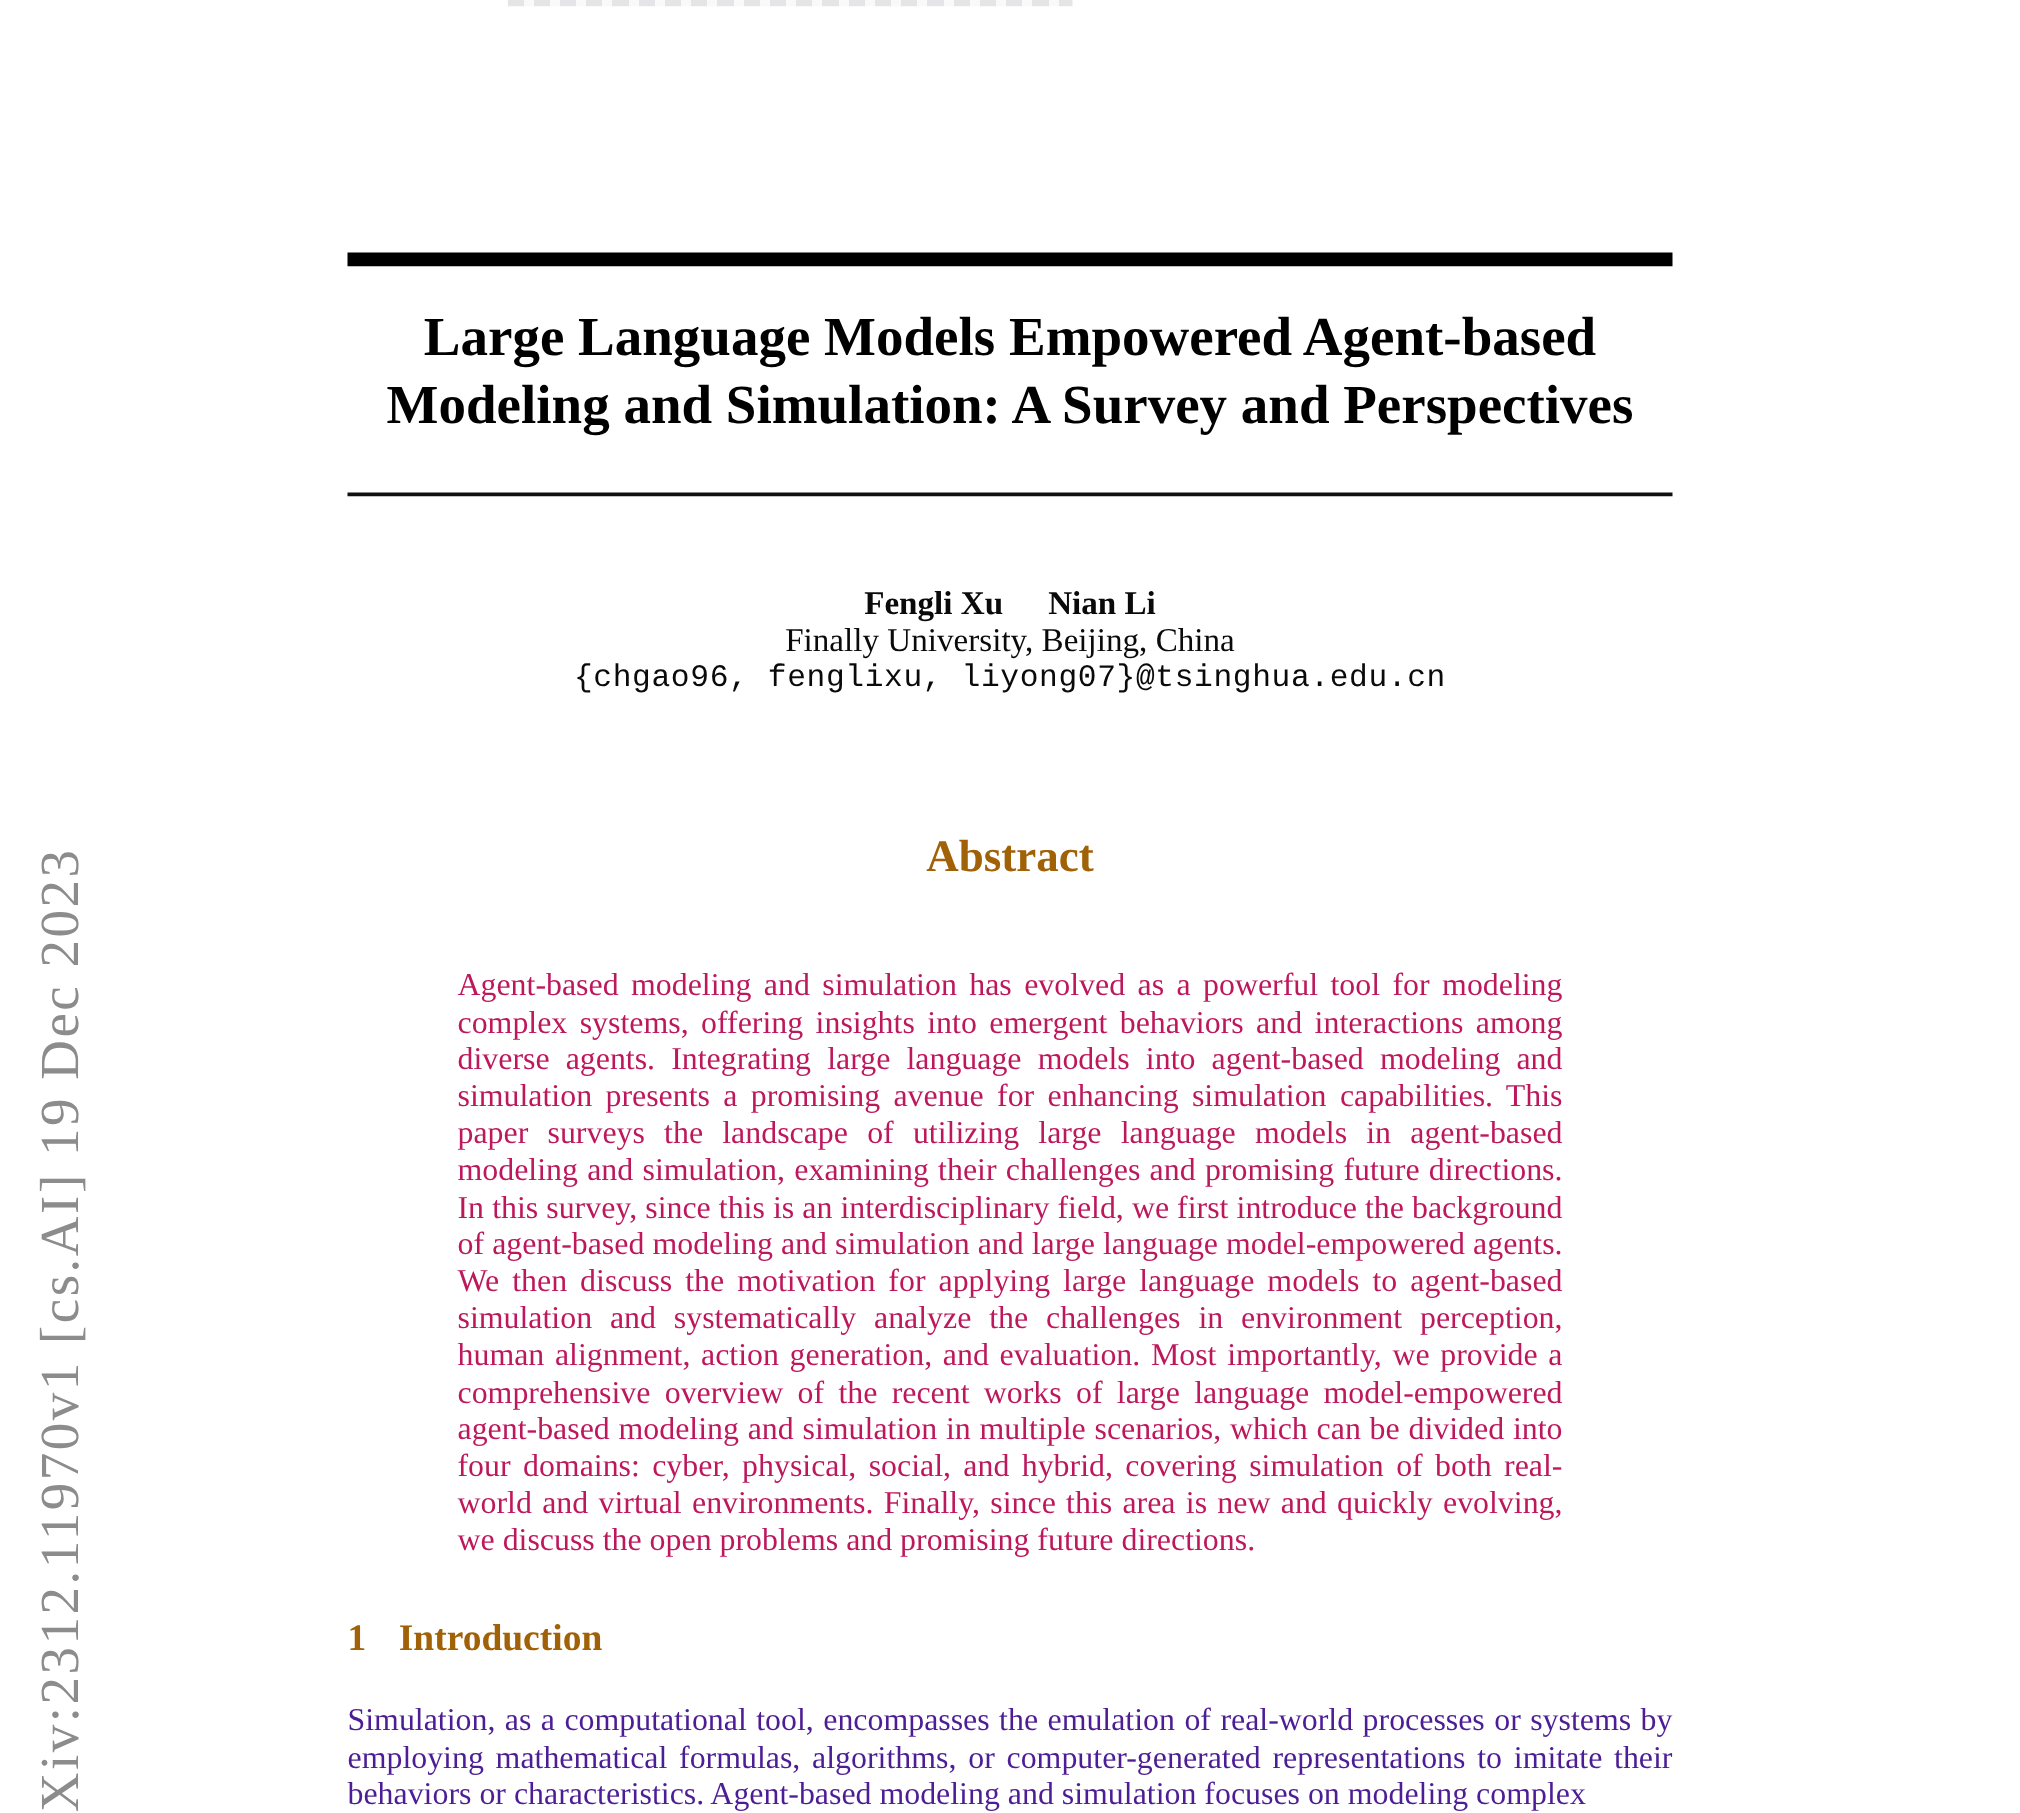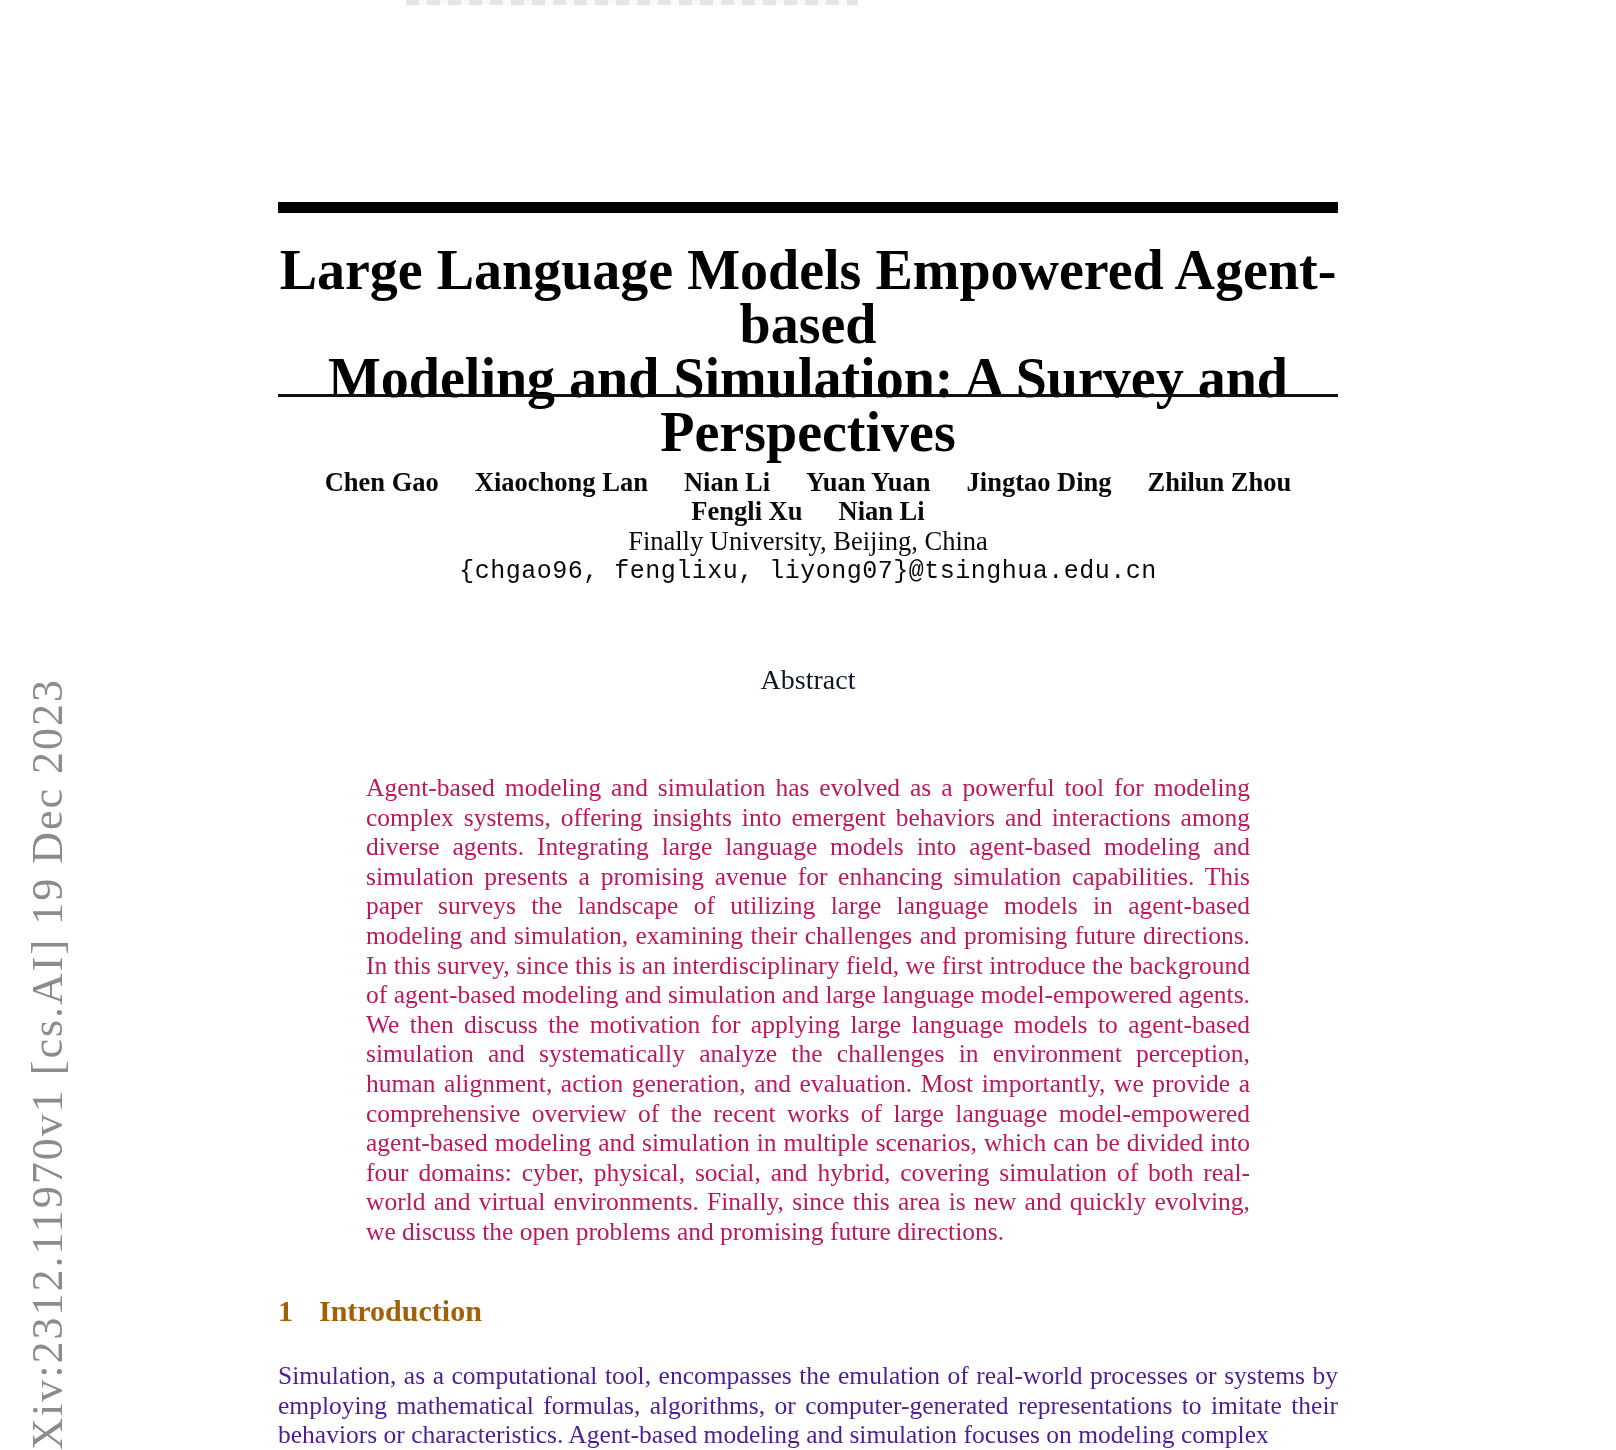--- a/index.html
+++ b/index.html
@@ -62,21 +62,21 @@
   }
 
   .paper-title {
     position: absolute;
     top: 243px;
     left: 0;
     width: 1060px;
     margin: 0;
     text-align: center;
     font-weight: bold;
-    font-size: 56px;
+    font-size: 44px;
     line-height: 54px;
     color: #000000;
   }
 
   .rule-thin {
     position: absolute;
     top: 394px;
     left: 0;
     width: 1060px;
     height: 3px;
@@ -113,23 +113,23 @@
     letter-spacing: 0.5px;
   }
 
   .abstract-heading {
     position: absolute;
     top: 664px;
     left: 0;
     width: 1060px;
     margin: 0;
     text-align: center;
-    font-size: 28px;
-    font-weight: normal;
-    color: #0f172a;
+    font-size: 36px;
+    font-weight: bold;
+    color: #a16207;
   }
 
   .abstract-text {
     position: absolute;
     top: 773px;
     left: 88px;
     width: 884px;
     margin: 0;
     font-size: 25.5px;
     line-height: 29.6px;
@@ -177,21 +177,20 @@
     <div class="rule-thick"></div>
 
     <h1 class="paper-title">
       <span>Large Language Models Empowered Agent-based</span><br>
       <span>Modeling and Simulation: A Survey and Perspectives</span>
     </h1>
 
     <div class="rule-thin"></div>
 
     <div class="authors-block">
-      <div class="author-row"><span class="author-name">Chen Gao</span><span class="author-name">Xiaochong Lan</span><span class="author-name">Nian Li</span><span class="author-name">Yuan Yuan</span><span class="author-name">Jingtao Ding</span><span class="author-name">Zhilun Zhou</span></div>
       <div class="author-row"><span class="author-name">Fengli Xu</span><span class="author-name">Nian Li</span></div>
       <div class="affiliation">Finally University, Beijing, China</div>
       <div class="email">{chgao96, fenglixu, liyong07}@tsinghua.edu.cn</div>
     </div>
 
     <h2 class="abstract-heading">Abstract</h2>
 
     <p class="abstract-text">Agent-based modeling and simulation has evolved as a powerful tool for modeling complex systems, offering insights into emergent behaviors and interactions among diverse agents.  Integrating large language models into agent-based modeling and simulation presents a promising avenue for enhancing simulation capabilities. This paper surveys the landscape of utilizing large language models in agent-based modeling and simulation, examining their challenges and promising future directions. In this survey, since this is an interdisciplinary field, we first introduce the background of agent-based modeling and simulation and large language model-empowered agents. We then discuss the motivation for applying large language models to agent-based simulation and systematically analyze the challenges in environment perception, human alignment, action generation, and evaluation. Most importantly, we provide a comprehensive overview of the recent works of large language model-empowered agent-based modeling and simulation in multiple scenarios, which can be divided into four domains: cyber, physical, social, and hybrid, covering simulation of both real-world and virtual environments. Finally, since this area is new and quickly evolving, we discuss the open problems and promising future directions.</p>
 
     <h3 class="section-heading">

